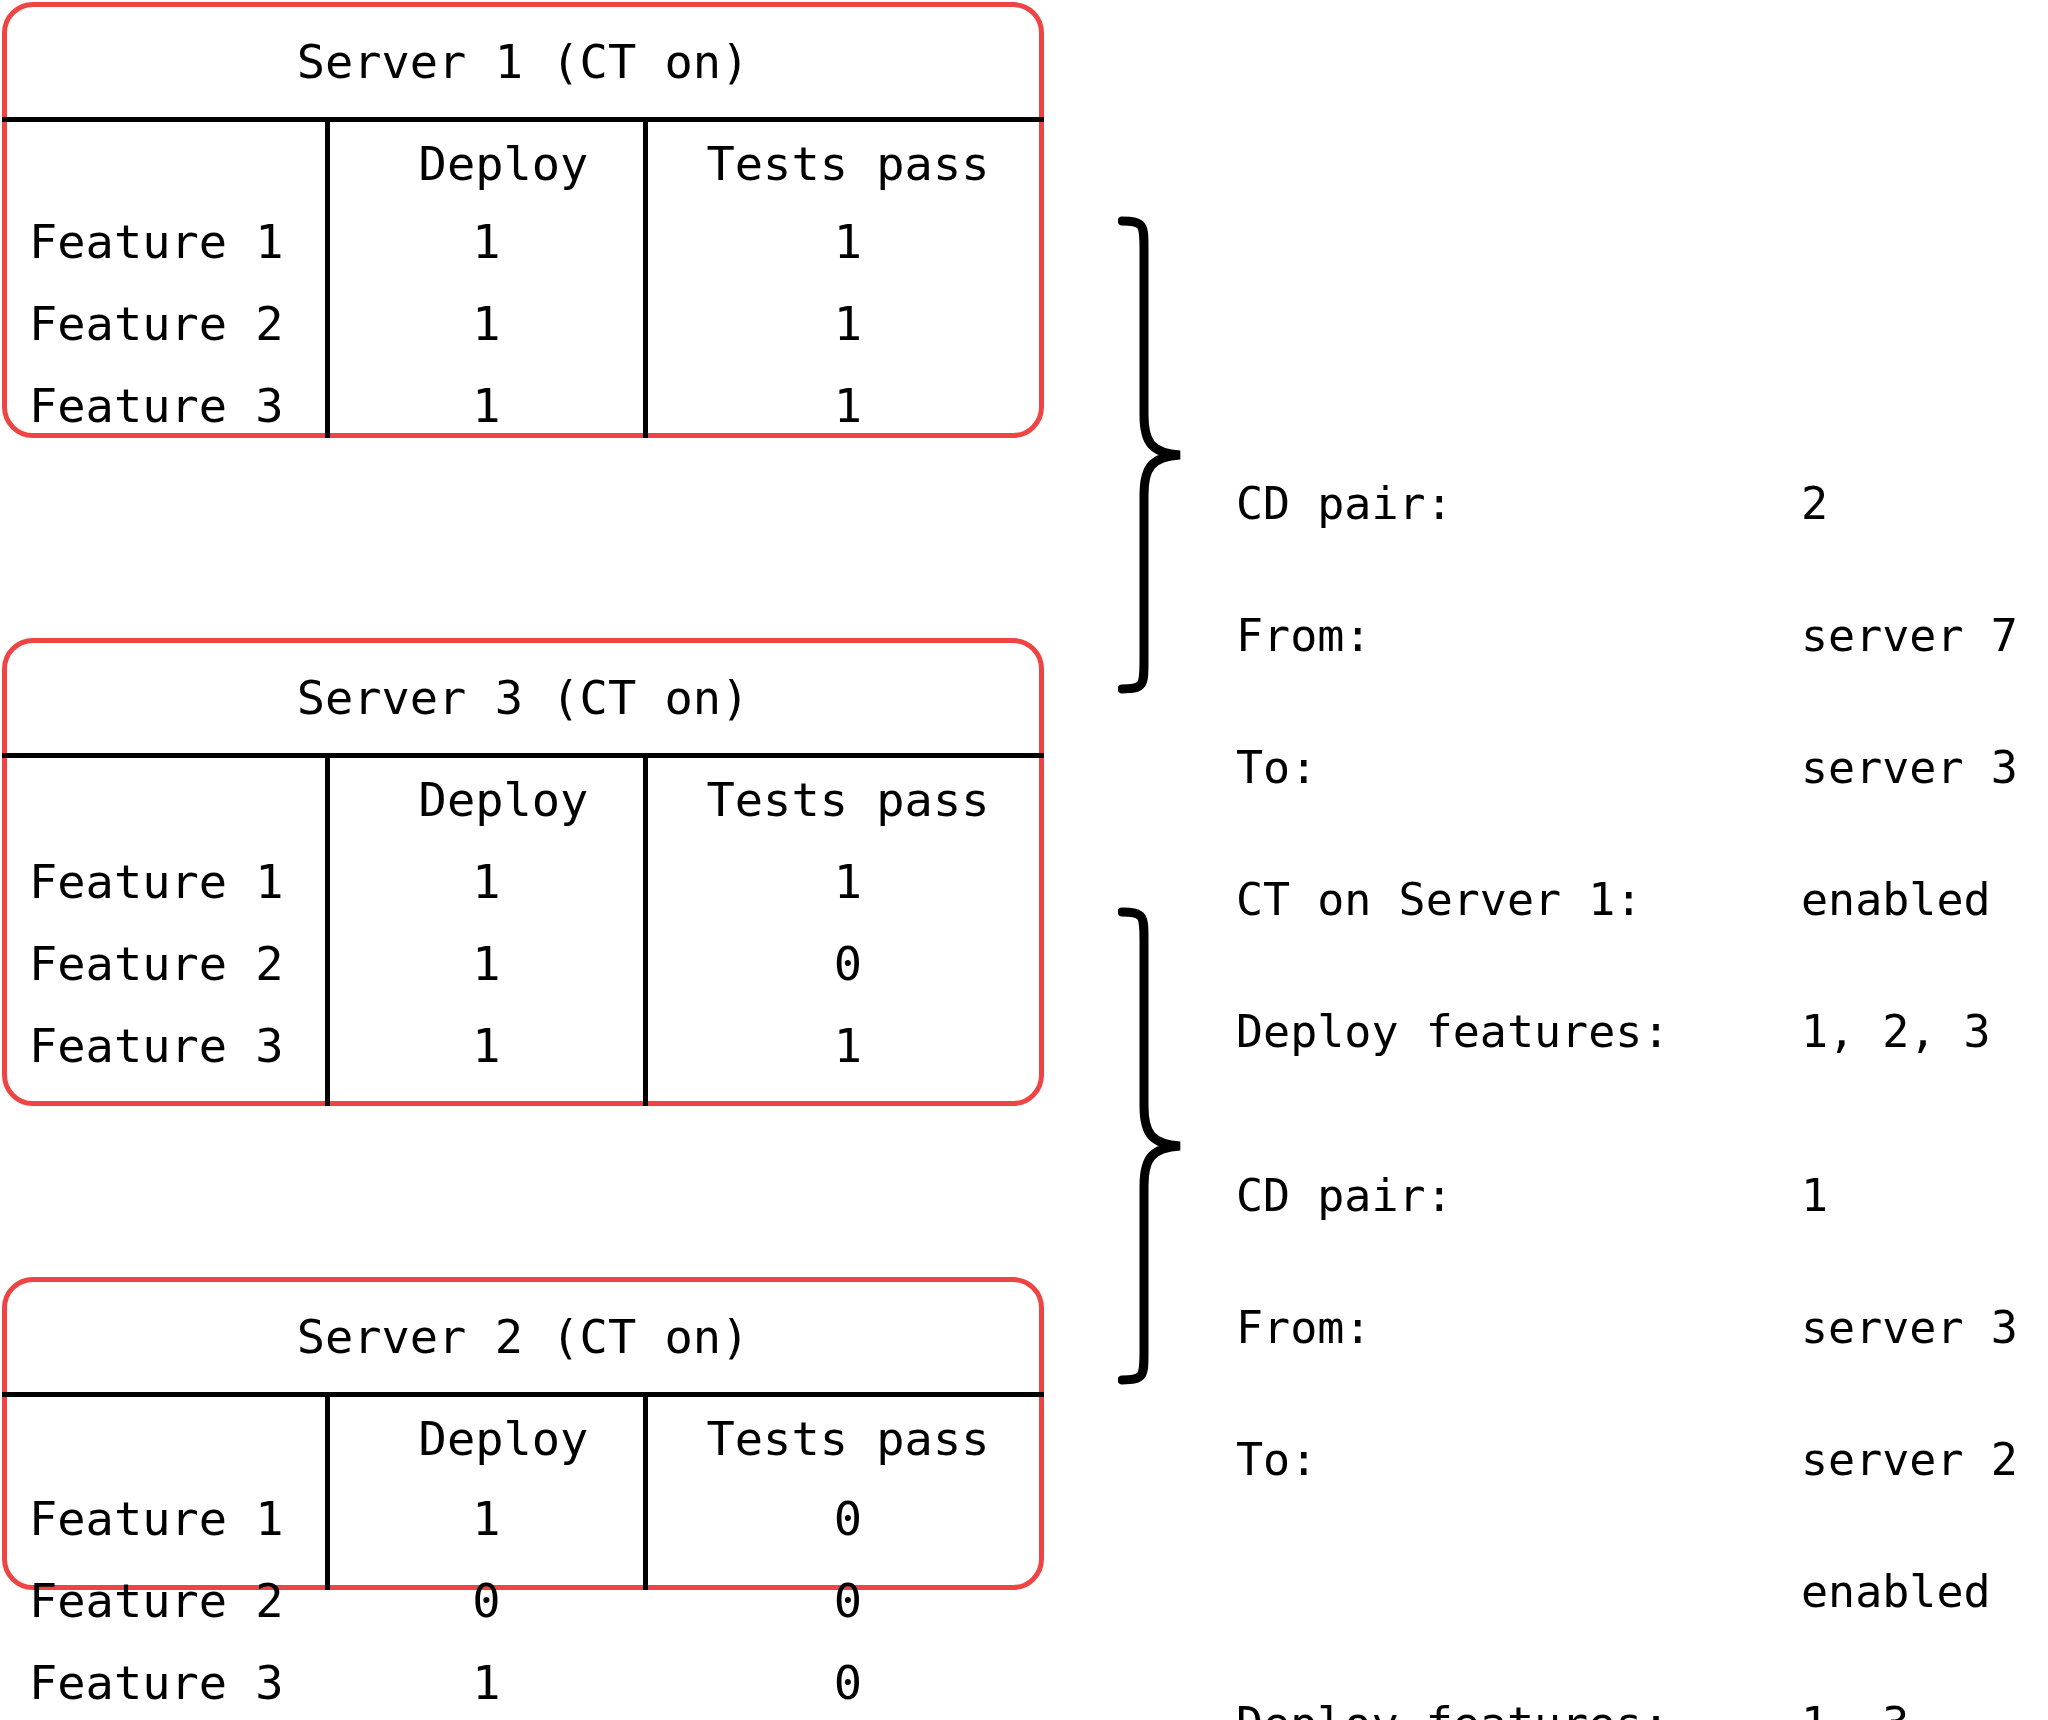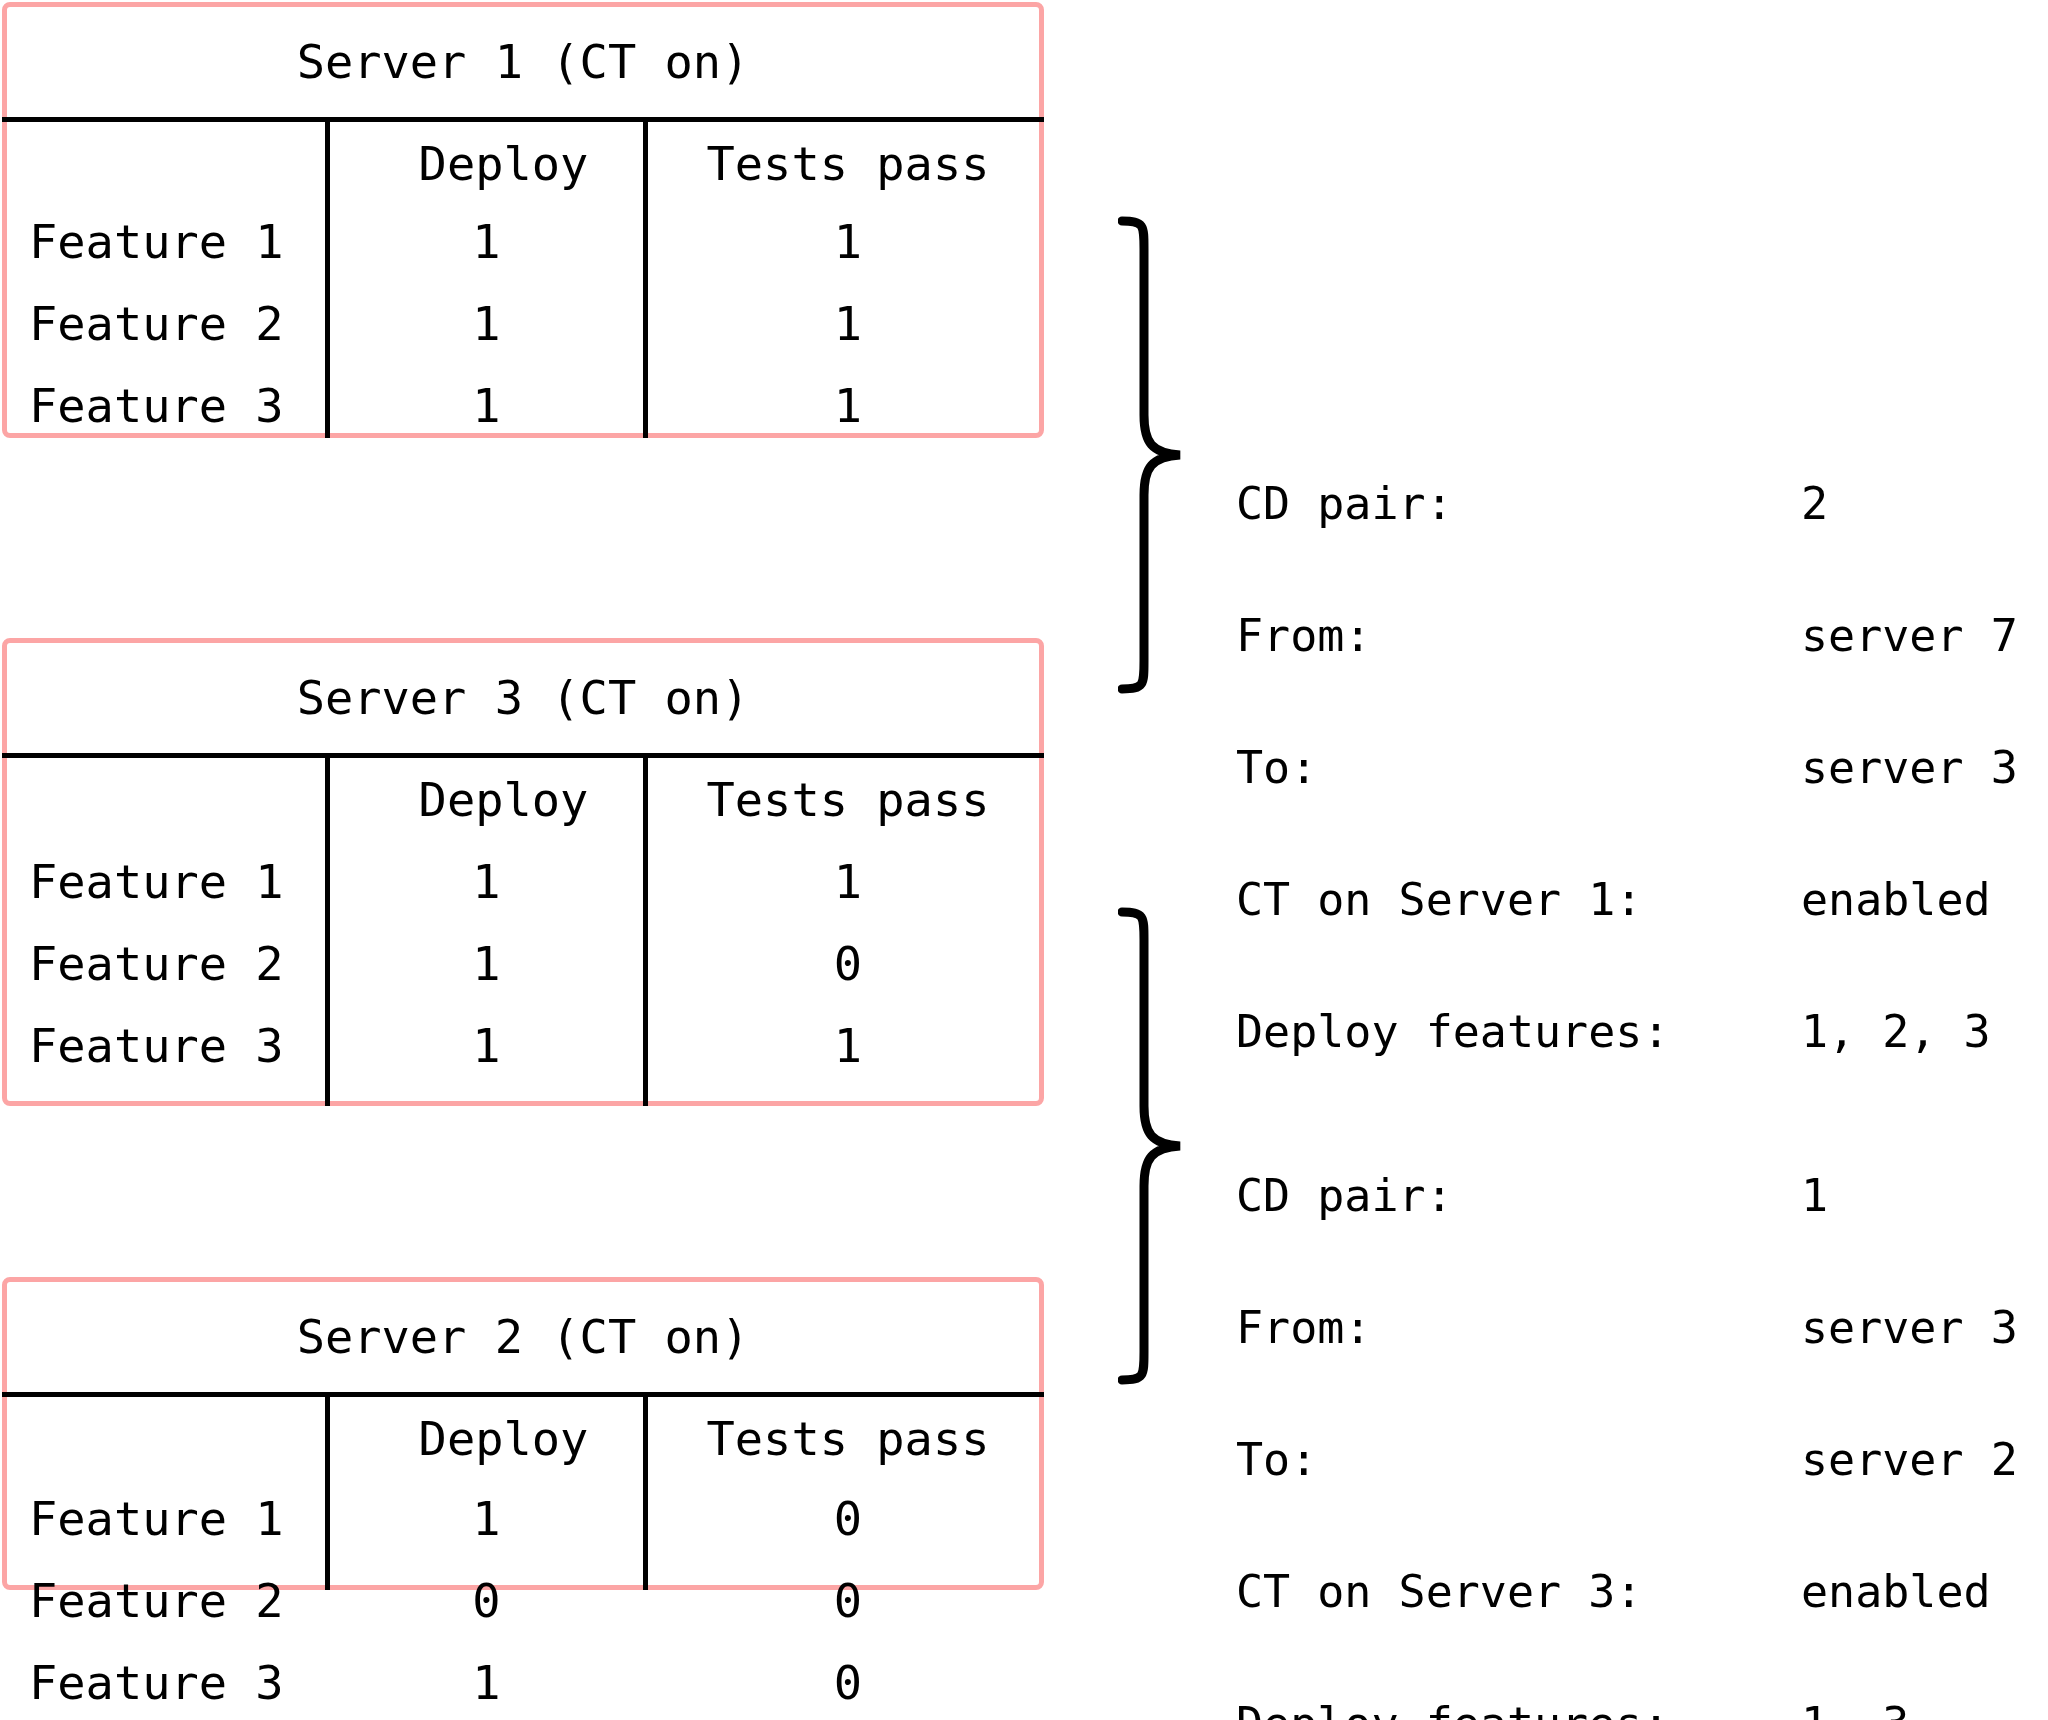--- a/index.html
+++ b/index.html
@@ -13,22 +13,22 @@
     position: relative;
     font-family: "DejaVu Sans Mono", monospace;
     color: #000000;
     overflow: hidden;
   }
 
   
   .server-card {
     position: absolute;
     box-sizing: border-box;
-    border: 5px solid #fca5a5;
-    border-radius: 8px;
+    border: 5px solid #ef4444;
+    border-radius: 31px;
     background: #fff;
     text-decoration: underline;
   }
 
   .card-title {
     position: absolute;
     left: 0;
     right: 0;
     top: 0;
     height: 110px;
@@ -262,20 +262,19 @@
   </div>
   <div class="info-line">
     <span class="info-label">From:</span>
     <span class="info-value">server 3</span>
   </div>
   <div class="info-line">
     <span class="info-label">To:</span>
     <span class="info-value">server 2</span>
   </div>
   <div class="info-line">
-    <span class="info-label">CT on Server 3:</span>
     <span class="info-value">enabled</span>
   </div>
   <div class="info-line">
     <span class="info-label">Deploy features:</span>
     <span class="info-value">1, 3</span>
   </div>
 </div>
 
 </body></html>

